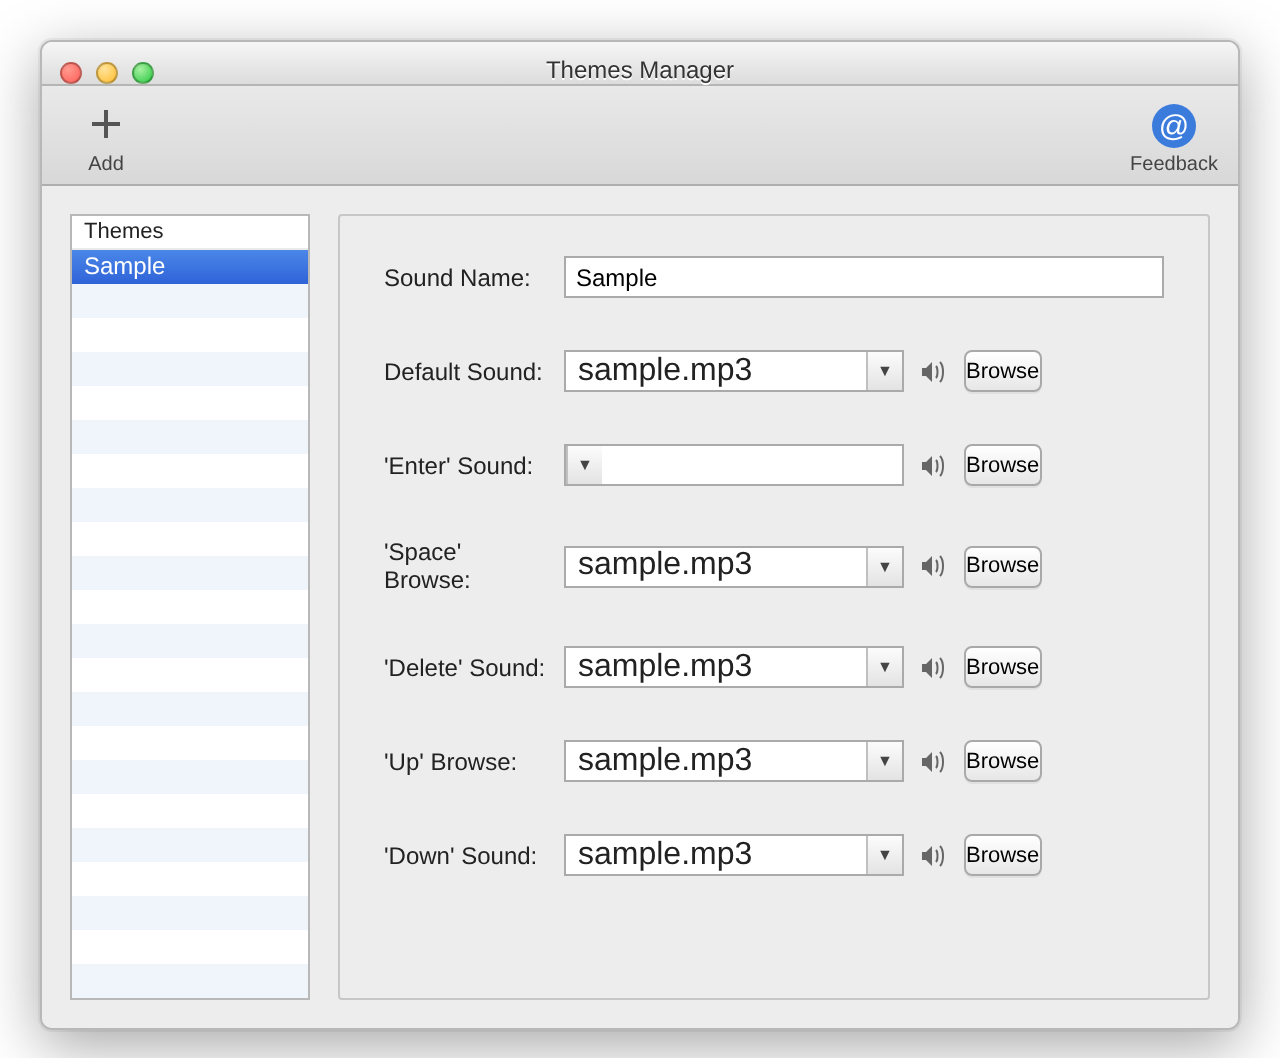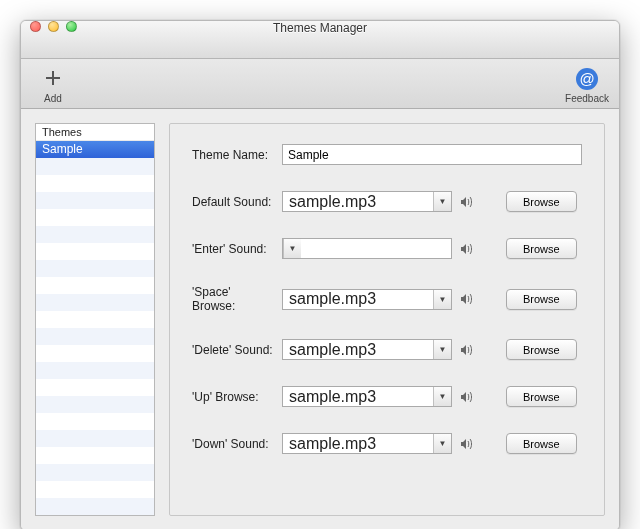--- a/index.html
+++ b/index.html
@@ -14,25 +14,25 @@
   .window {
     width: 600px;
     border: 1px solid #b8b8b8;
     border-radius: 6px;
     box-shadow: 0 8px 30px rgba(0,0,0,0.35), 0 0 0 1px rgba(0,0,0,0.05);
     background: #ededed;
     overflow: hidden;
     position: relative;
   }
   .titlebar {
-    height: 38px;
+    height: 22px;
     background: linear-gradient(#f6f6f6, #dcdcdc);
     border-bottom: 1px solid #b5b5b5;
     display: flex;
-    align-items: flex-start;
+    align-items: flex-end;
     position: relative;
   }
   .traffic {
     display: flex;
     gap: 7px;
     padding-left: 9px;
   }
   .tlight {
     width: 11px; height: 11px;
     border-radius: 50%;
@@ -165,29 +165,28 @@
     font-size: 8px; color:#444;
   }
   .spk {
     width: 18px; height: 18px;
     display:flex;align-items:center;justify-content:center;
     margin-right: 6px;
     color:#555;
   }
   .btn {
     height: 21px;
-    padding: 0 16px;
+    padding: 0 0;
     border: 1px solid #a9a9a9;
     border-radius: 4px;
     background: linear-gradient(#ffffff, #e7e7e7);
     font-size: 11px;
     font-family: inherit;
     box-shadow: 0 1px 0 rgba(0,0,0,0.05);
     cursor: default;
-    margin-left: 24px;
   }
 </style>
 </head>
 <body>
 
 <div class="window">
 
   <div class="titlebar">
     <div class="traffic">
       <div class="tlight t-close"></div>
@@ -242,21 +241,21 @@
           <div class="sb-row"></div>
           <div class="sb-row"></div>
           <div class="sb-row"></div>
           <div class="sb-row"></div>
         </div>
     </div>
 
     <div class="panel">
 
       <div class="frow">
-        <div class="flabel">Theme Name:</div>
+        <div class="flabel">Sound Name:</div>
         <input class="tinput" value="Sample" style="">
       </div>
 
       <div class="frow">
         <div class="flabel">Default Sound:</div>
         <div class="combo">
           <div class="cval">sample.mp3</div>
           <div class="cbtn">▼</div>
         </div>
         <div class="spk">

